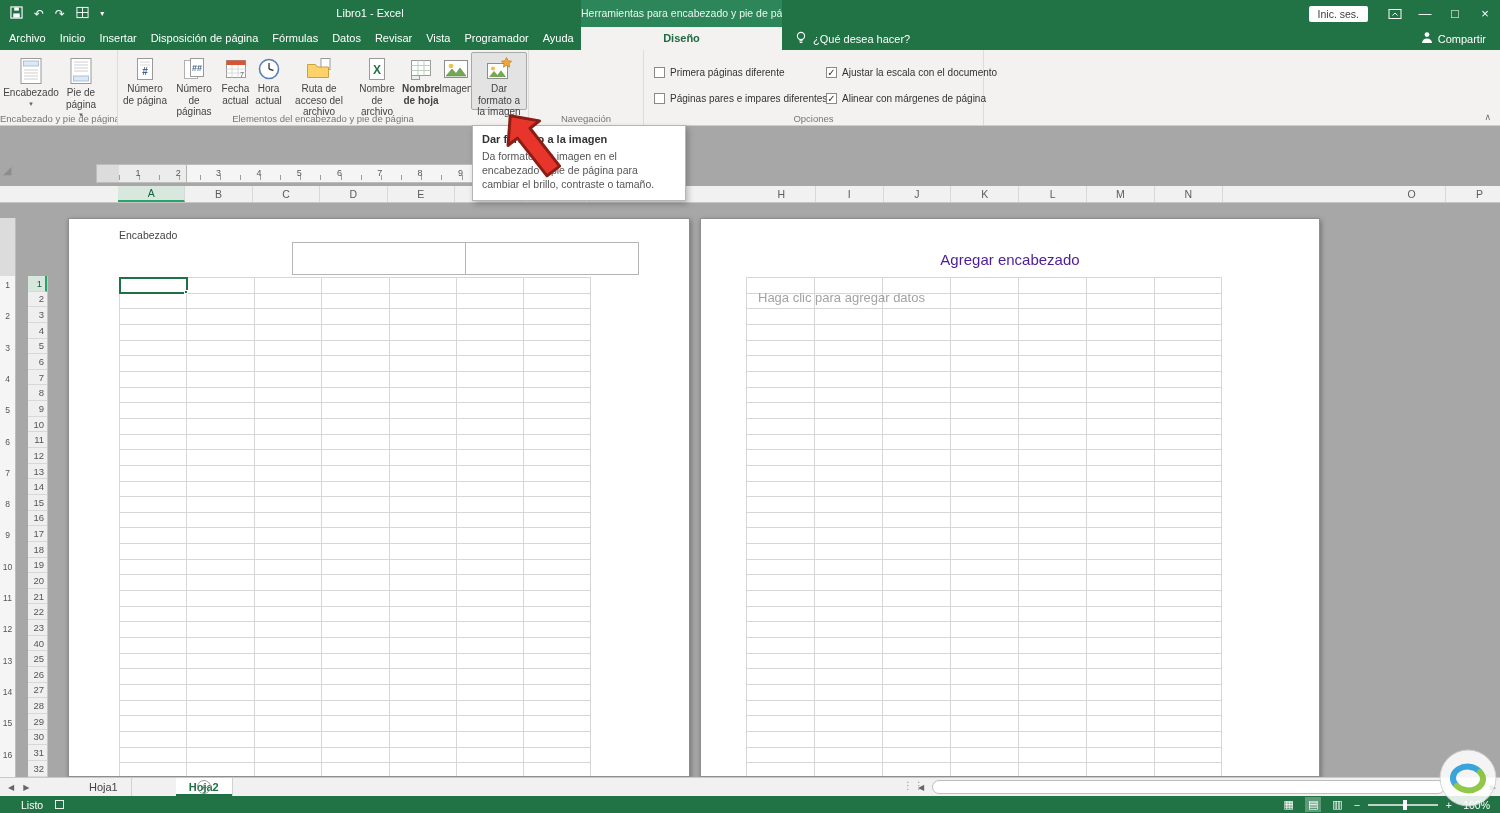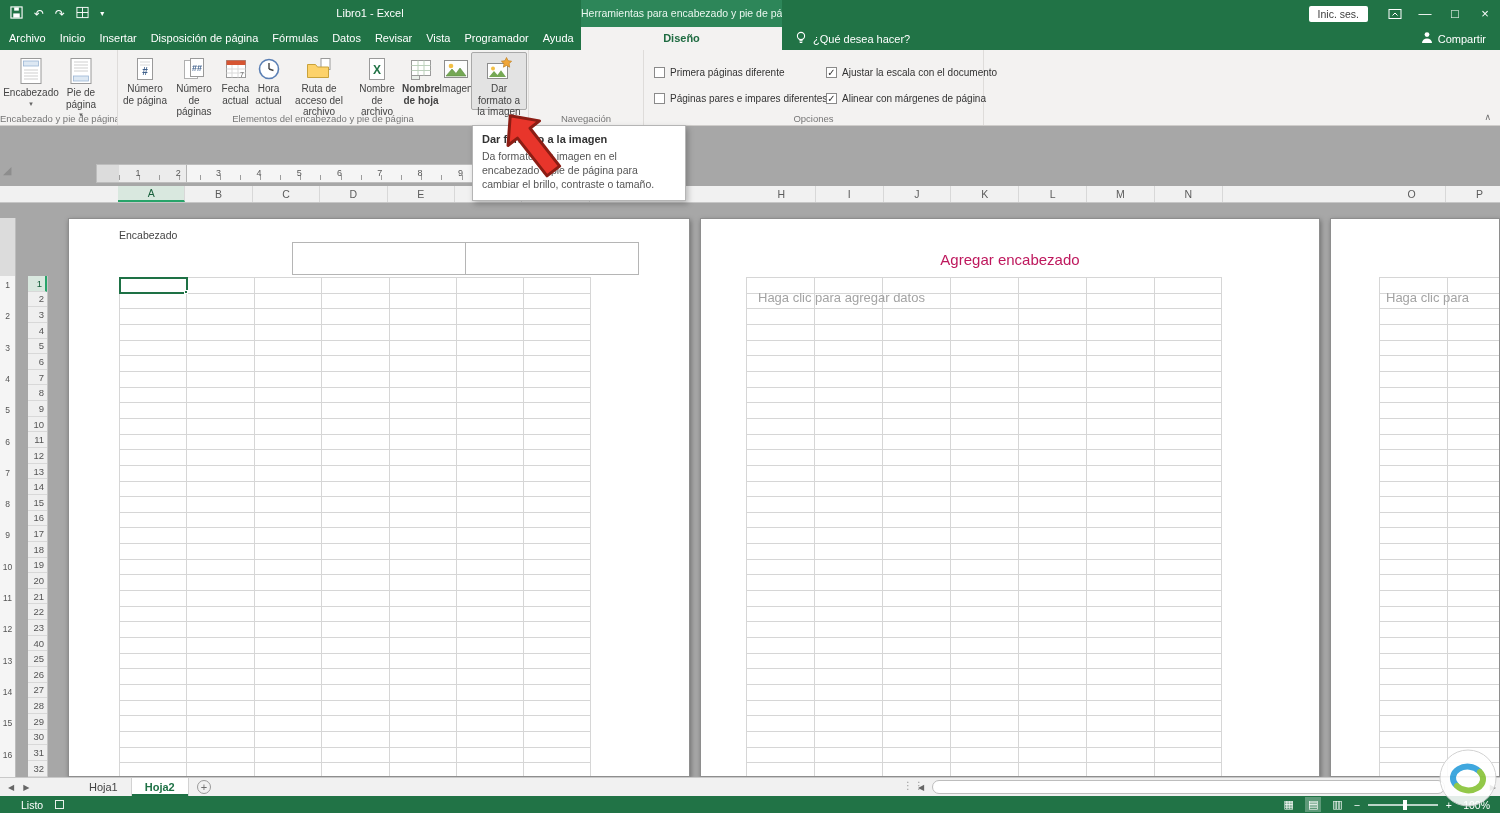--- a/index.html
+++ b/index.html
@@ -88,28 +88,28 @@
     background-image:repeating-linear-gradient(to right,#d6d6d6 0,#d6d6d6 1px,transparent 1px,transparent 67.4px),
                      repeating-linear-gradient(to bottom,#d6d6d6 0,#d6d6d6 1px,transparent 1px,transparent 15.656px); }
   #grid2 { left:45px; width:476px;
     background-image:repeating-linear-gradient(to right,#d6d6d6 0,#d6d6d6 1px,transparent 1px,transparent 68px),
                      repeating-linear-gradient(to bottom,#d6d6d6 0,#d6d6d6 1px,transparent 1px,transparent 15.656px); }
   #grid3 { left:48px; width:122px;
     background-image:repeating-linear-gradient(to right,#d6d6d6 0,#d6d6d6 1px,transparent 1px,transparent 68px),
                      repeating-linear-gradient(to bottom,#d6d6d6 0,#d6d6d6 1px,transparent 1px,transparent 15.656px); }
   .selcell { position:absolute; left:50px; top:58px; width:69px; height:17px; border:2px solid #1e7145; background:#fff; }
   .selhandle { position:absolute; left:115px; top:71px; width:4px; height:4px; background:#1e7145; border:1px solid #fff; }
-  .addhdr { position:absolute; left:0; right:0; top:32px; text-align:center; font-size:15px; color:#be185d; }
+  .addhdr { position:absolute; left:0; right:0; top:32px; text-align:center; font-size:15px; color:#4c1d95; }
   .clickdata { position:absolute; left:57px; top:71px; font-size:13px; color:#a3a3a3; white-space:nowrap; }
   #page3 .clickdata { left:55px; }
 
   
   .sheetbar { position:absolute; left:0; top:777px; width:100%; height:19px; background:#f1f1f1; border-top:1px solid #c9c9c9; font-size:11px; }
   .snav { position:absolute; left:8px; top:0; height:100%; display:flex; align-items:center; gap:9px; color:#666; font-size:8px; }
-  .stabs { position:absolute; left:76px; top:0; height:18px; display:flex; }
+  .stabs { position:absolute; left:76px; top:0; height:18px; display:flex;gap:44px; }
   .stab { padding:0 13px; display:flex; align-items:center; border-right:1px solid #d2d2d2; color:#444; }
   .stab.active { background:#fff; color:#1e7145; font-weight:bold; box-shadow:inset 0 -2px 0 #1e7145; }
   .addsheet { position:absolute; left:197px; top:2px; width:14px; height:14px; border:1px solid #9a9a9a; border-radius:50%; color:#6d6d6d; font-size:11px; line-height:12px; text-align:center; }
   .splitter { position:absolute; left:903px; top:2px; color:#9a9a9a; font-size:10px; letter-spacing:1px; }
   .hs-left { position:absolute; left:918px; top:0; height:100%; display:flex; align-items:center; color:#666; font-size:8px; }
   .hs-right { position:absolute; right:4px; top:0; height:100%; display:flex; align-items:center; color:#666; font-size:8px; }
   .hs-track { position:absolute; left:932px; right:16px; top:2px; height:14px; }
   .hs-thumb { position:absolute; left:0; top:0; width:93%; height:100%; background:#fff; border:1px solid #bdbdbd; border-radius:7px; }
 
   
@@ -458,24 +458,20 @@
       <div class="selcell"></div>
       <div class="selhandle"></div>
     </div>
 
     <div class="page" id="page2">
       <div class="addhdr">Agregar encabezado</div>
       <div class="grid" id="grid2"></div>
       <div class="clickdata">Haga clic para agregar datos</div>
     </div>
 
-    <div class="page" id="page3">
-      <div class="grid" id="grid3"></div>
-      <div class="clickdata">Haga clic para</div>
-    </div>
   </div>
 
   <div class="sheetbar">
     <div class="snav">
       <span>◀</span>
       <span>▶</span>
     </div>
     <div class="stabs">
         <div class="stab">Hoja1</div>
         <div class="stab active">Hoja2</div>

